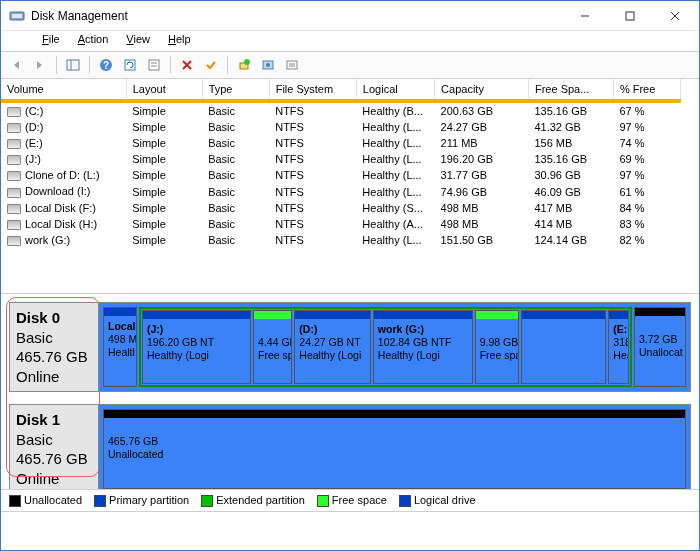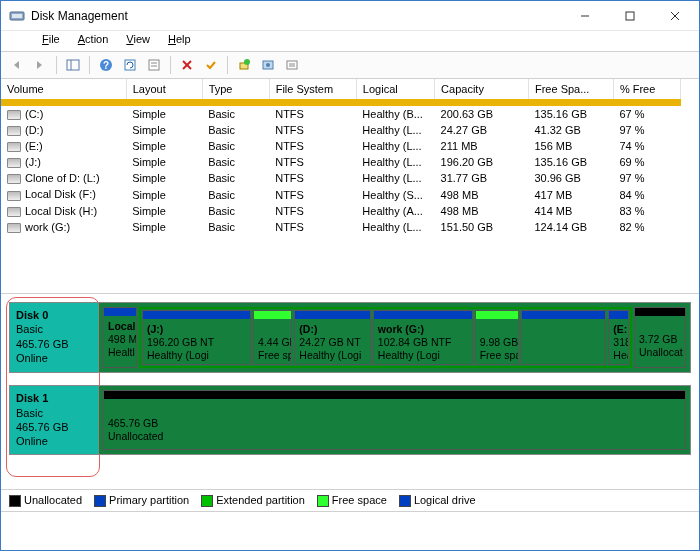--- a/index.html
+++ b/index.html
@@ -9,28 +9,28 @@
 .titlebar .title { font-size: 12px; color: #000; flex: 1; }
 .win-btn { width: 45px; height: 28px; display: flex; align-items: center; justify-content: center; }
 .menubar { height: 20px; display: flex; align-items: flex-start; padding: 0 8px; gap: 0; background: #fff; margin-left: 24px; }
 .menu-item { padding: 1px 8px; border: 1px solid transparent; }
 .menu-item u { text-decoration: underline; }
 .toolbar { height: 28px; display: flex; align-items: center; padding: 0 4px; gap: 2px; border-top: 1px solid #d0d0d0; border-bottom: 1px solid #d0d0d0; background: #fbfbfb; }
 .tb-btn { width: 22px; height: 22px; display: flex; align-items: center; justify-content: center; border: 1px solid transparent; }
 .tb-sep { width: 1px; height: 18px; background: #d0d0d0; margin: 0 3px; }
 .volumes { height: 215px; overflow-x: scroll; overflow-y: hidden; border-bottom: 1px solid #d0d0d0; }
 .vol-table { width: 680px; border-collapse: collapse; table-layout: fixed; }
-.vol-table th { text-align: left; font-weight: 400; padding: 4px 6px; background: #fff; border-right: 1px solid #e2e2e2; border-bottom: 7px solid #eab308; white-space: nowrap; overflow: hidden; }
+.vol-table th { text-align: left; font-weight: 400; padding: 4px 6px; background: #fff; border-right: 1px solid #e2e2e2; border-bottom: 4px solid #eab308; white-space: nowrap; overflow: hidden; }
 .vol-table td { padding: 2px 6px; white-space: nowrap; overflow: hidden; }
 .vol-icon { width: 14px; height: 10px; display: inline-block; vertical-align: middle; margin-right: 4px; background: linear-gradient(#bbb,#eee); border: 1px solid #888; border-radius: 1px; }
 .disk-area { height: 195px; padding: 8px 8px 2px 8px; overflow: auto; position: relative; }
 .disk-row { display: flex; align-items: stretch; margin-bottom: 12px; }
-.disk-label { width: 90px; border: 1px solid #888; padding: 5px 6px; background: #14b8a6; font-size: 11px; line-height: 1.3; }
+.disk-label { width: 90px; border: 1px solid #888; padding: 5px 6px; background: #e5e5e5; font-size: 15px; line-height: 1.3; }
 .disk-label .dn { font-weight: bold; }
-.disk-graph { flex: 1; display: flex; align-items: stretch; border: 1px solid #888; border-left: none; background: #15803d; position: relative; padding: 4px; gap: 2px; }
+.disk-graph { flex: 1; display: flex; align-items: stretch; border: 1px solid #888; border-left: none; background: #3b82f6; position: relative; padding: 4px; gap: 2px; }
 .part { border: 1px solid #555; display: flex; flex-direction: column; min-width: 0; }
 .part .cap { height: 8px; }
 .part .body { flex: 1; padding: 4px 4px 2px 4px; font-size: 10.5px; line-height: 1.25; overflow: hidden; white-space: nowrap; }
 .part .pn { font-weight: bold; }
 .c-blue { background: #0040c0; }
 .c-green { background: #00c000; }
 .c-lgreen { background: #30ff30; }
 .c-black { background: #000; }
 .ext-wrap { border: 2px solid #009000; display: flex; gap: 2px; padding: 1px; }
 .legend { height: 22px; border-top: 1px solid #d0d0d0; display: flex; align-items: center; padding: 0 8px; gap: 12px; font-size: 11px; }
@@ -215,20 +215,30 @@
           <td><span class="vol-icon"></span>Clone of D: (L:)</td>
           <td>Simple</td>
           <td>Basic</td>
           <td>NTFS</td>
           <td>Healthy (L...</td>
           <td>31.77 GB</td>
           <td>30.96 GB</td>
           <td>97 %</td>
         </tr>
         <tr>
+          <td><span class="vol-icon"></span>Download (I:)</td>
+          <td>Simple</td>
+          <td>Basic</td>
+          <td>NTFS</td>
+          <td>Healthy (L...</td>
+          <td>74.96 GB</td>
+          <td>46.09 GB</td>
+          <td>61 %</td>
+        </tr>
+        <tr>
           <td><span class="vol-icon"></span>Local Disk (F:)</td>
           <td>Simple</td>
           <td>Basic</td>
           <td>NTFS</td>
           <td>Healthy (S...</td>
           <td>498 MB</td>
           <td>417 MB</td>
           <td>84 %</td>
         </tr>
         <tr>

